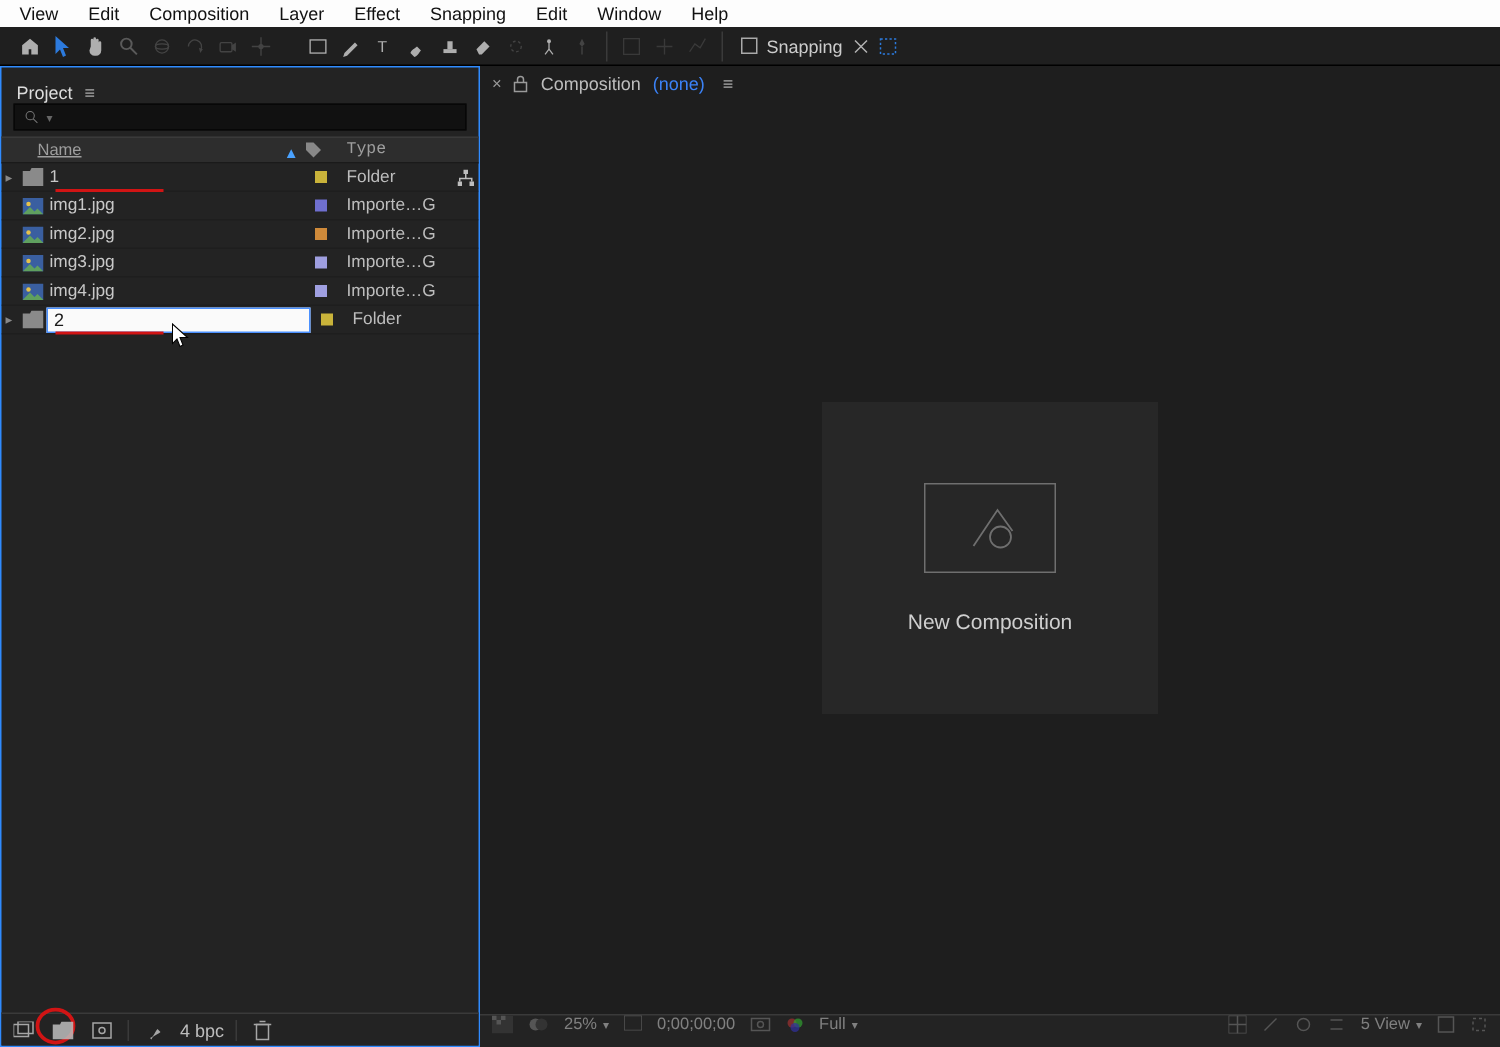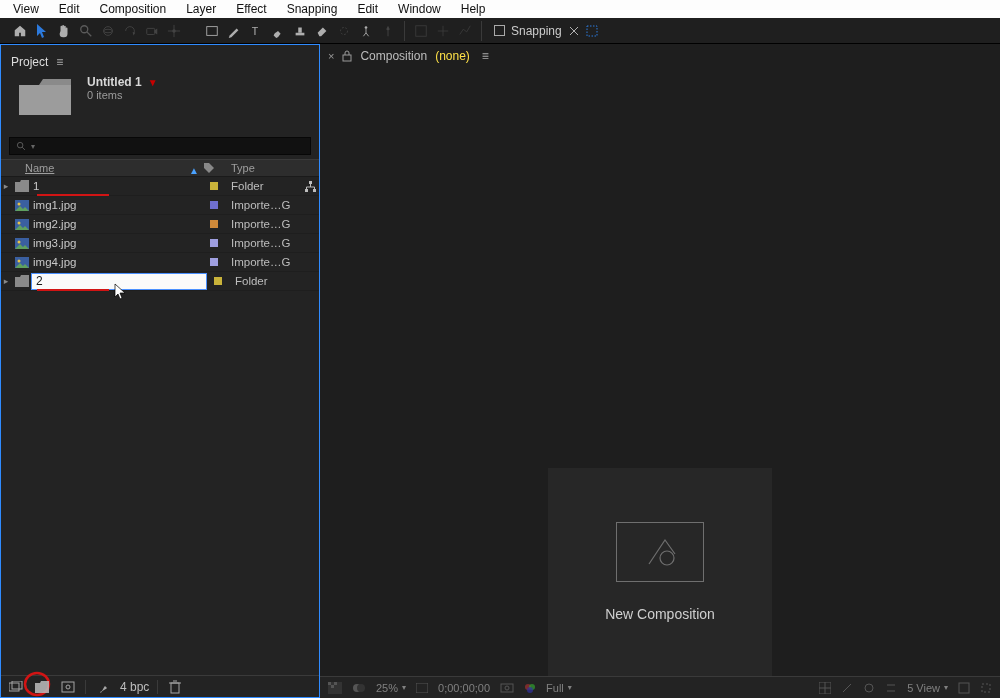--- a/index.html
+++ b/index.html
@@ -40,21 +40,21 @@
   .asset-sub { color:#9c9c9c; font-size:11px; }
 
   .search-row { padding: 0 8px 4px 8px; }
   .search-box { display:flex; align-items:center; background:#111; border:1px solid #070707; height:18px; padding:0 6px; color:#777; gap:4px; }
 
   .list-header { display:flex; align-items:center; height:18px; background:#2d2d2d; color:#9e9e9e; font-size:11px; border-top:1px solid #3a3a3a; border-bottom:1px solid #1a1a1a; }
   .col-caret { width:10px; }
   .col-name { width: 192px; padding-left: 14px; position:relative;text-decoration:underline; }
   .sort-ind { position:absolute; right:4px; top:3px; color:#4aa2ff; font-size:10px; }
   .col-tag  { width: 22px; text-align:center; }
-  .col-type { flex:1; padding-left: 6px; }
+  .col-type { flex:1; padding-left: 6px; font-family: Liberation Mono, monospace; }
   .col-link { width:18px; text-align:center; }
 
   .list-body { flex:1; overflow:hidden; position:relative; }
   .row { display:flex; align-items:center; height:19px; border-bottom:1px solid #1e1e1e; color:#c8c8c8; font-size:11.5px; }
   .row .caret { width:10px; display:flex; align-items:center; justify-content:center; color:#888; font-size:9px; }
   .row .icon { width:22px; display:flex; align-items:center; justify-content:center; }
   .row .name { width: 170px; padding-left: 0; overflow:hidden; text-overflow:ellipsis; white-space:nowrap; }
   .row .tag  { width: 22px; display:flex; align-items:center; justify-content:center; }
   .tag-swatch { width:8px; height:8px; }
   .row .type { flex:1; padding-left: 6px; color:#bdbdbd; }
@@ -78,33 +78,33 @@
   .pf-sep { width:1px; height:14px; background:#3a3a3a; }
   .pf-circle { position:absolute; left:22px; top:-6px; pointer-events:none; }
   .pf-arrow  { position:absolute; left:52px; top:-64px; pointer-events:none; }
 
   
   .comp-panel { flex:1; display:flex; flex-direction:column; background:#1e1e1e; }
   .comp-tabrow { height:24px; display:flex; align-items:center; padding-left:8px; gap:8px; color:#bdbdbd; }
   .comp-tabrow .x { color:#9a9a9a; font-size:11px; }
   .lock { color:#9a9a9a; }
   .comp-label { color:#bdbdbd; }
-  .comp-name { color:#fde047; }
+  .comp-name { color:#3b82f6; }
   .comp-caret { color:#2f8bff; font-size:10px; margin-left:-4px; }
 
-  .viewer { flex:1; display:flex; align-items:flex-end; justify-content:center; position:relative; }
+  .viewer { flex:1; display:flex; align-items:center; justify-content:center; position:relative; }
   .new-comp {
     width:224px; height:208px; background:#272727;
     display:flex; flex-direction:column; align-items:center; justify-content:center;
     gap:24px;
   }
   .new-comp .frame { width:88px; height:60px; border:1px solid #6f6f6f; display:flex; align-items:center; justify-content:center; }
   .new-comp .label { color:#cfcfcf; font-size:14px; }
 
-  .comp-footer { height:22px; background:#232323; border-top:1px solid #3a3a3a; display:flex; align-items:center; padding:0 8px; gap:10px; color:#808080; font-size:11px; }
+  .comp-footer { height:22px; background:#232323; border-top:1px solid #3a3a3a; display:flex; align-items:flex-start; padding:0 8px; gap:10px; color:#808080; font-size:11px; }
   .cf-right { margin-left:auto; display:flex; align-items:center; gap:10px; }
   .cf-item { display:flex; align-items:center; gap:4px; }
 
   svg { display:block; }
 </style>
 </head>
 <body>
 
 <div class="menubar">
   <span class="menu-item">View</span>
@@ -251,35 +251,20 @@
 </div>
 
 <div class="main">
 
   <div class="project-panel">
     <div class="panel-tabrow">
       <span class="panel-title">Project</span>
       <span class="panel-menu">≡</span>
     </div>
 
-    <div class="asset-info">
-      <span class="folder-thumb">
-        <svg width="56" height="44" viewBox="0 0 56 44">
-            <path fill="#8a8a8a" d="M2 10h20l4-6h28v36H2z"></path>
-            <path fill="#9c9c9c" d="M2 10h52v30H2z"></path>
-          </svg>
-      </span>
-      <div>
-        <div class="asset-title-row">
-          <span class="asset-title">Untitled 1</span>
-          <span class="asset-arrow">▼</span>
-        </div>
-        <div class="asset-sub">0 items</div>
-      </div>
-    </div>
 
     <div class="search-row">
       <div class="search-box">
         <svg width="11" height="11" viewBox="0 0 16 16">
             <circle cx="6" cy="6" r="4" stroke="#777" fill="none"></circle>
             <line x1="9" y1="9" x2="13" y2="13" stroke="#777"></line>
           </svg>
         <span style="font-size:8px;color:#666">▾</span>
       </div>
     </div>

